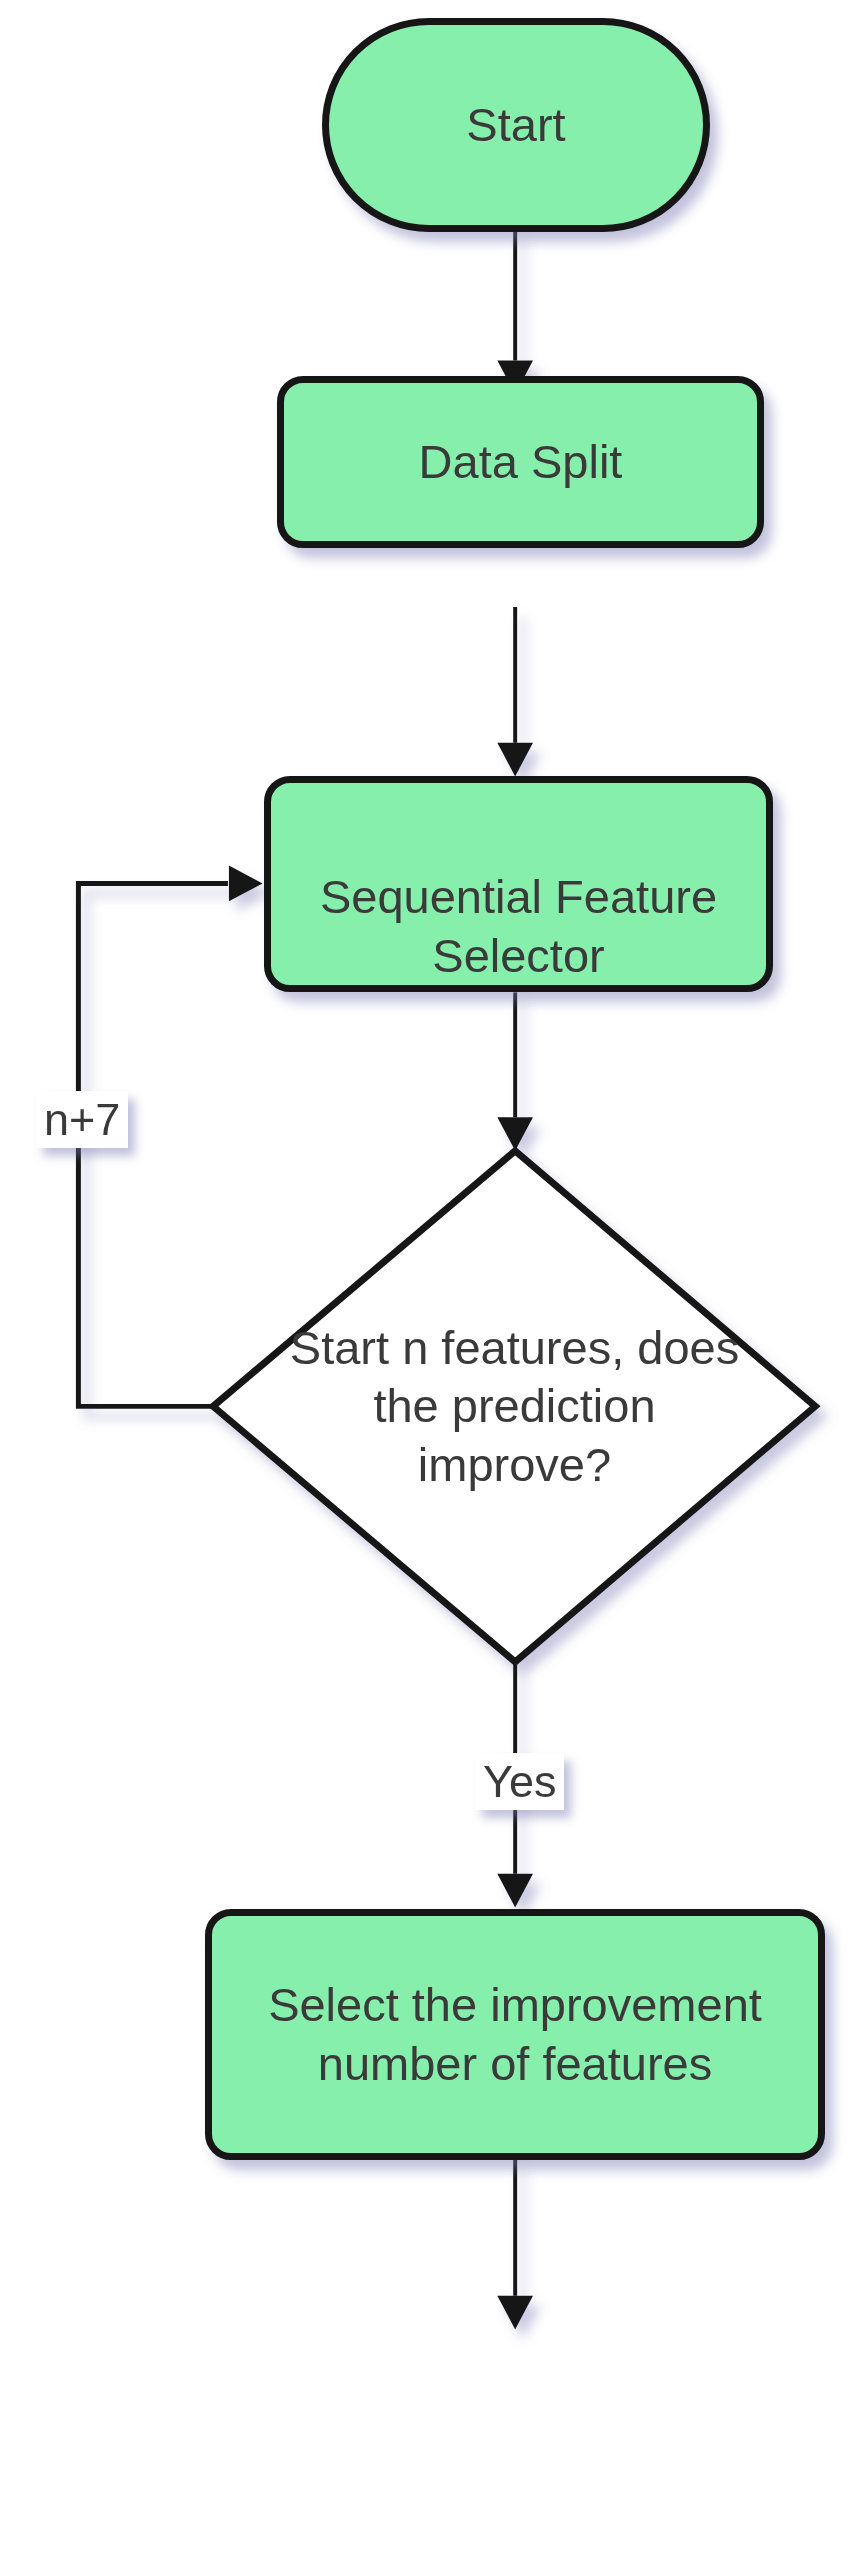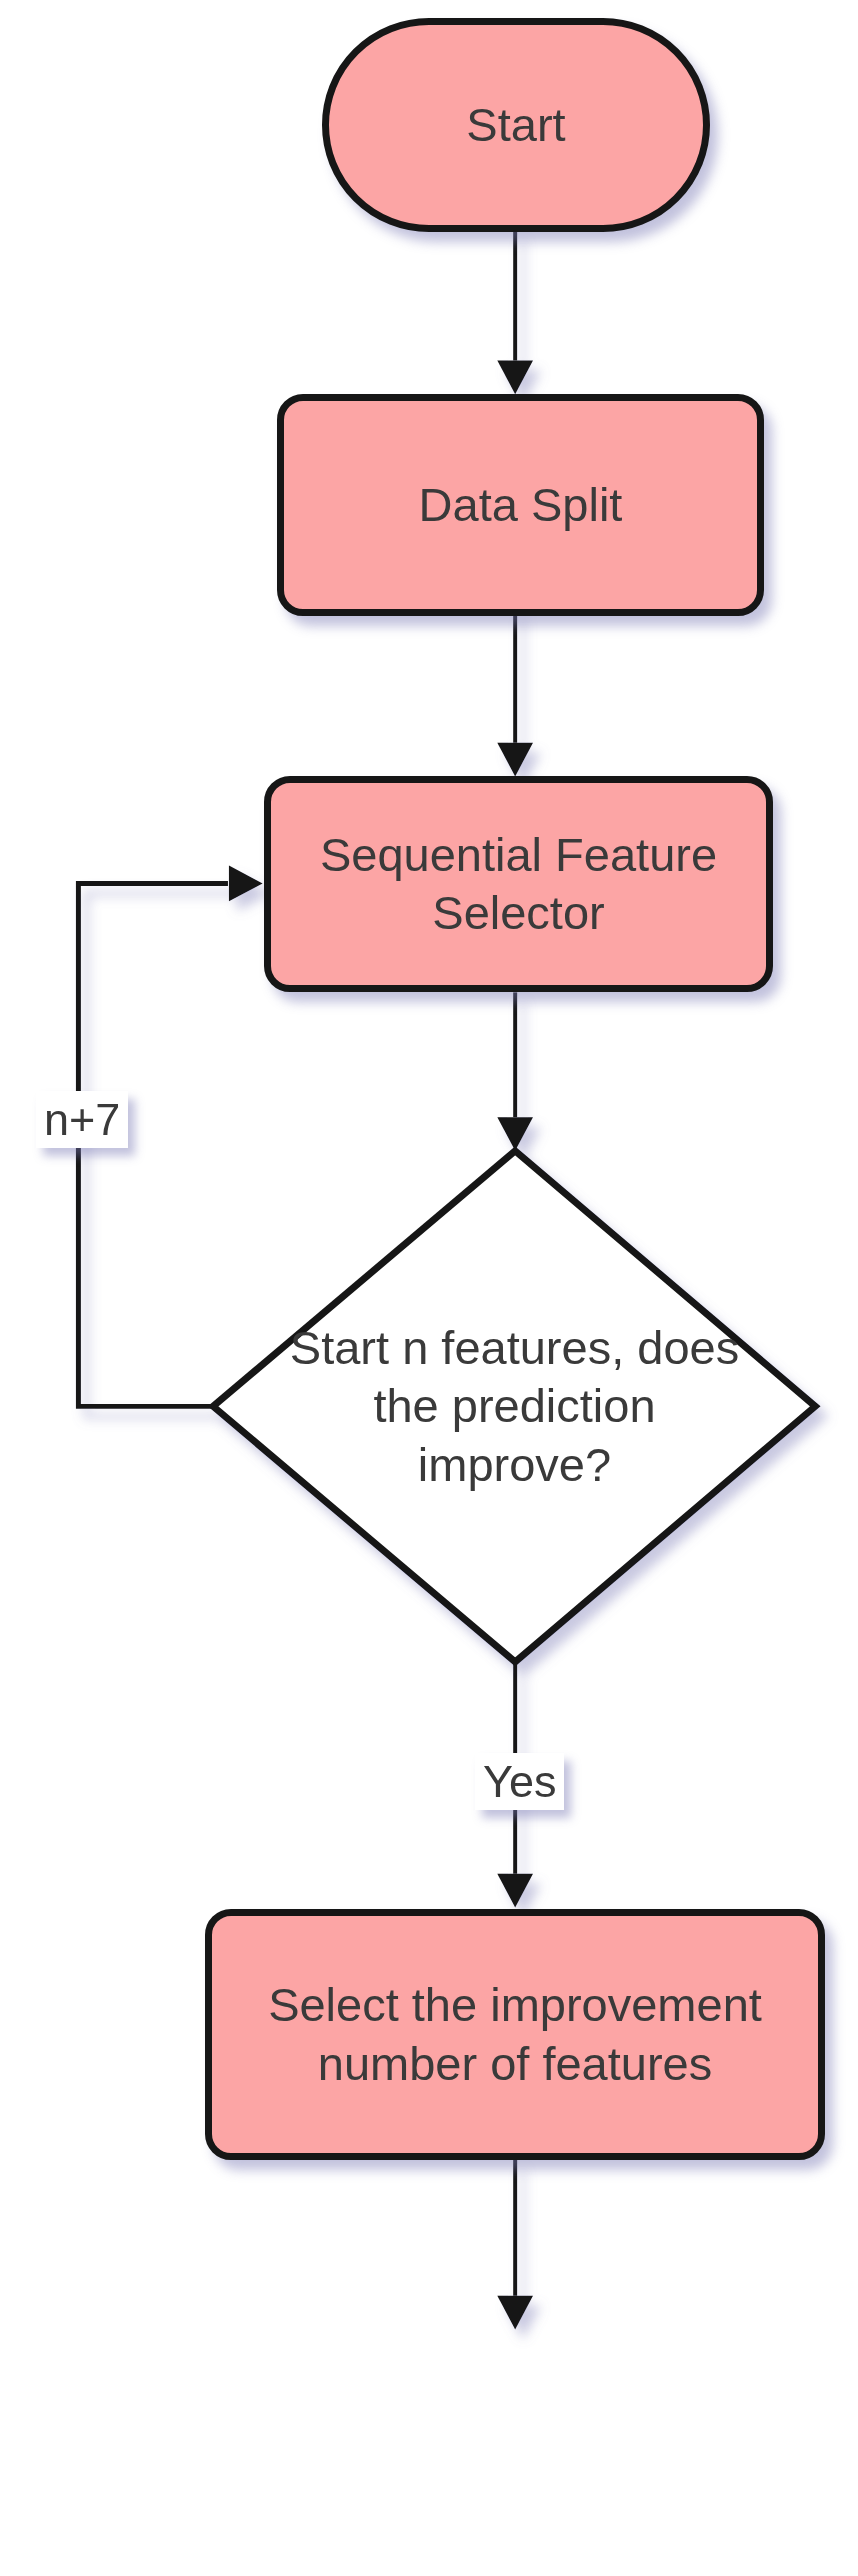--- a/index.html
+++ b/index.html
@@ -13,37 +13,37 @@
   }
   .edge-layer {
     position: absolute;
     left: 0; top: 0;
     width: 859px; height: 2576px;
     z-index: 1;
   }
   .node {
     position: absolute;
     box-sizing: border-box;
-    background: #fca5a5;
+    background: #86efac;
     border: 7px solid #161616;
     display: flex;
     align-items: center;
     justify-content: center;
     text-align: center;
     font-size: 47px;
     line-height: 1.24;
     color: #3a3a3a;
     z-index: 2;
     box-shadow: 8px 10px 12px rgba(120,120,180,0.45);
   }
   .terminator { border-radius: 109px; }
   .process { border-radius: 26px; }
   #node-start  { left: 322px; top: 18px;   width: 388px; height: 214px; }
-  #node-split  { left: 277px; top: 394px;  width: 487px; height: 222px; }
-  #node-sfs    { left: 264px; top: 776px;  width: 509px; height: 216px; padding: 0 24px; }
+  #node-split  { left: 277px; top: 376px;  width: 487px; height: 172px; }
+  #node-sfs    { left: 264px; top: 776px;  width: 509px; height: 216px; padding: 0 24px; align-items: flex-end; }
   #node-select { left: 205px; top: 1909px; width: 620px; height: 251px; padding: 0 36px; }
   #node-end    { left: 320px; top: 2329px; width: 384px; height: 218px; }
   .diamond-text {
     position: absolute;
     left: 277px; top: 1253px;
     width: 475px; height: 307px;
     display: flex;
     align-items: center;
     justify-content: center;
     text-align: center;

